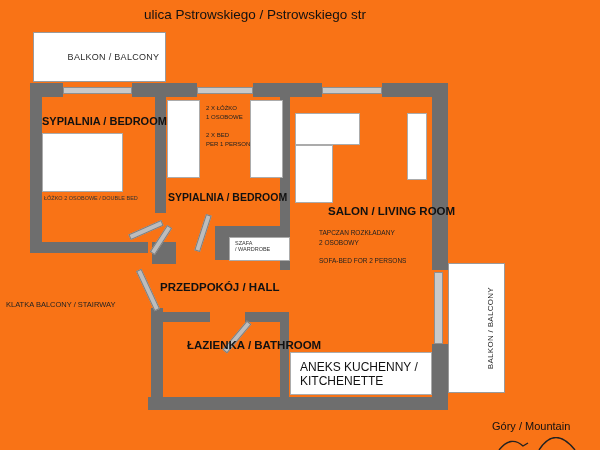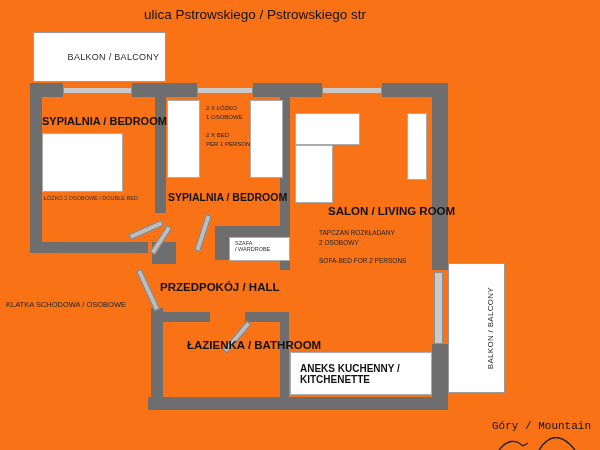--- a/index.html
+++ b/index.html
@@ -10,23 +10,23 @@
   .leaf{position:absolute;background:#bdbdbd;border:1px solid #7d7d7d;box-sizing:border-box;}
   .balcony{position:absolute;border:1px solid #9a9a9a;background:#fff;box-sizing:border-box;
            display:flex;align-items:center;justify-content:center;}
   .balcony span{font-size:9px;color:#2b2b2b;letter-spacing:.3px;margin-left:28px;}
   .balcony.vert span{writing-mode:vertical-rl;transform:rotate(180deg);font-size:8px;}
   .furn{position:absolute;border:1px solid #ababab;background:#fff;box-sizing:border-box;}
   .lbl{position:absolute;white-space:nowrap;line-height:1.15;}
   .room-lbl{font-weight:bold;font-size:11.5px;color:#111;text-align:right;}
   .small-note{font-size:6px;color:#222;line-height:1.55;}
   .tiny-note{font-size:5.5px;color:#333;}
-  .kitchen-lbl{font-weight:bold;font-size:10px;color:#111;}
+  .kitchen-lbl{font-weight:normal;font-size:12px;color:#111;}
   .title{position:absolute;top:7px;left:0;width:510px;text-align:center;font-size:13.5px;color:#111;}
-  .gory{position:absolute;left:492px;top:420px;font-size:11px;color:#111;font-family:Liberation Mono, monospace;}
+  .gory{position:absolute;left:492px;top:420px;font-size:11px;color:#111;}
   .mountains{position:absolute;left:495px;top:437px;}
 </style>
 </head>
 <body>
 
 <div class="plan">
 
   <div class="title lbl">ulica Pstrowskiego / Pstrowskiego str</div>
 
   <div class="balcony" style="left:33px;top:32px;width:133px;height:50px;">
@@ -97,21 +97,21 @@
 
   <div class="lbl room-lbl" style="left:328px;top:205px;">SALON / LIVING ROOM</div>
   <div class="lbl small-note" style="left:319px;top:228px;font-size:6.5px;">
     <div>TAPCZAN ROZKŁADANY</div>
     <div>2 OSOBOWY</div>
     <div style="margin-top:8px;">SOFA-BED FOR 2 PERSONS</div>
   </div>
 
   <div class="lbl room-lbl" style="left:160px;top:281px;">PRZEDPOKÓJ / HALL</div>
   <div class="lbl room-lbl" style="left:167px;top:339px;padding-left:20px;">ŁAZIENKA / BATHROOM</div>
-  <div class="lbl" style="left:6px;top:301px;font-size:7.5px;color:#222;">KLATKA SCHODOWA / OSOBOWE</div>
+  <div class="lbl" style="left:6px;top:301px;font-size:7.5px;color:#222;">KLATKA BALCONY / STAIRWAY</div>
 
   <div class="gory lbl">Góry / Mountain</div>
   <svg class="mountains" width="92" height="13" viewBox="0 0 92 13">
     <path d="M4,13 Q16,-2 28,9 L33,6" fill="none" stroke="#222" stroke-width="1.4"></path>
     <path d="M44,13 Q60,-12 80,13" fill="none" stroke="#222" stroke-width="1.4"></path>
   </svg>
 
 </div>
 
 </body></html>

